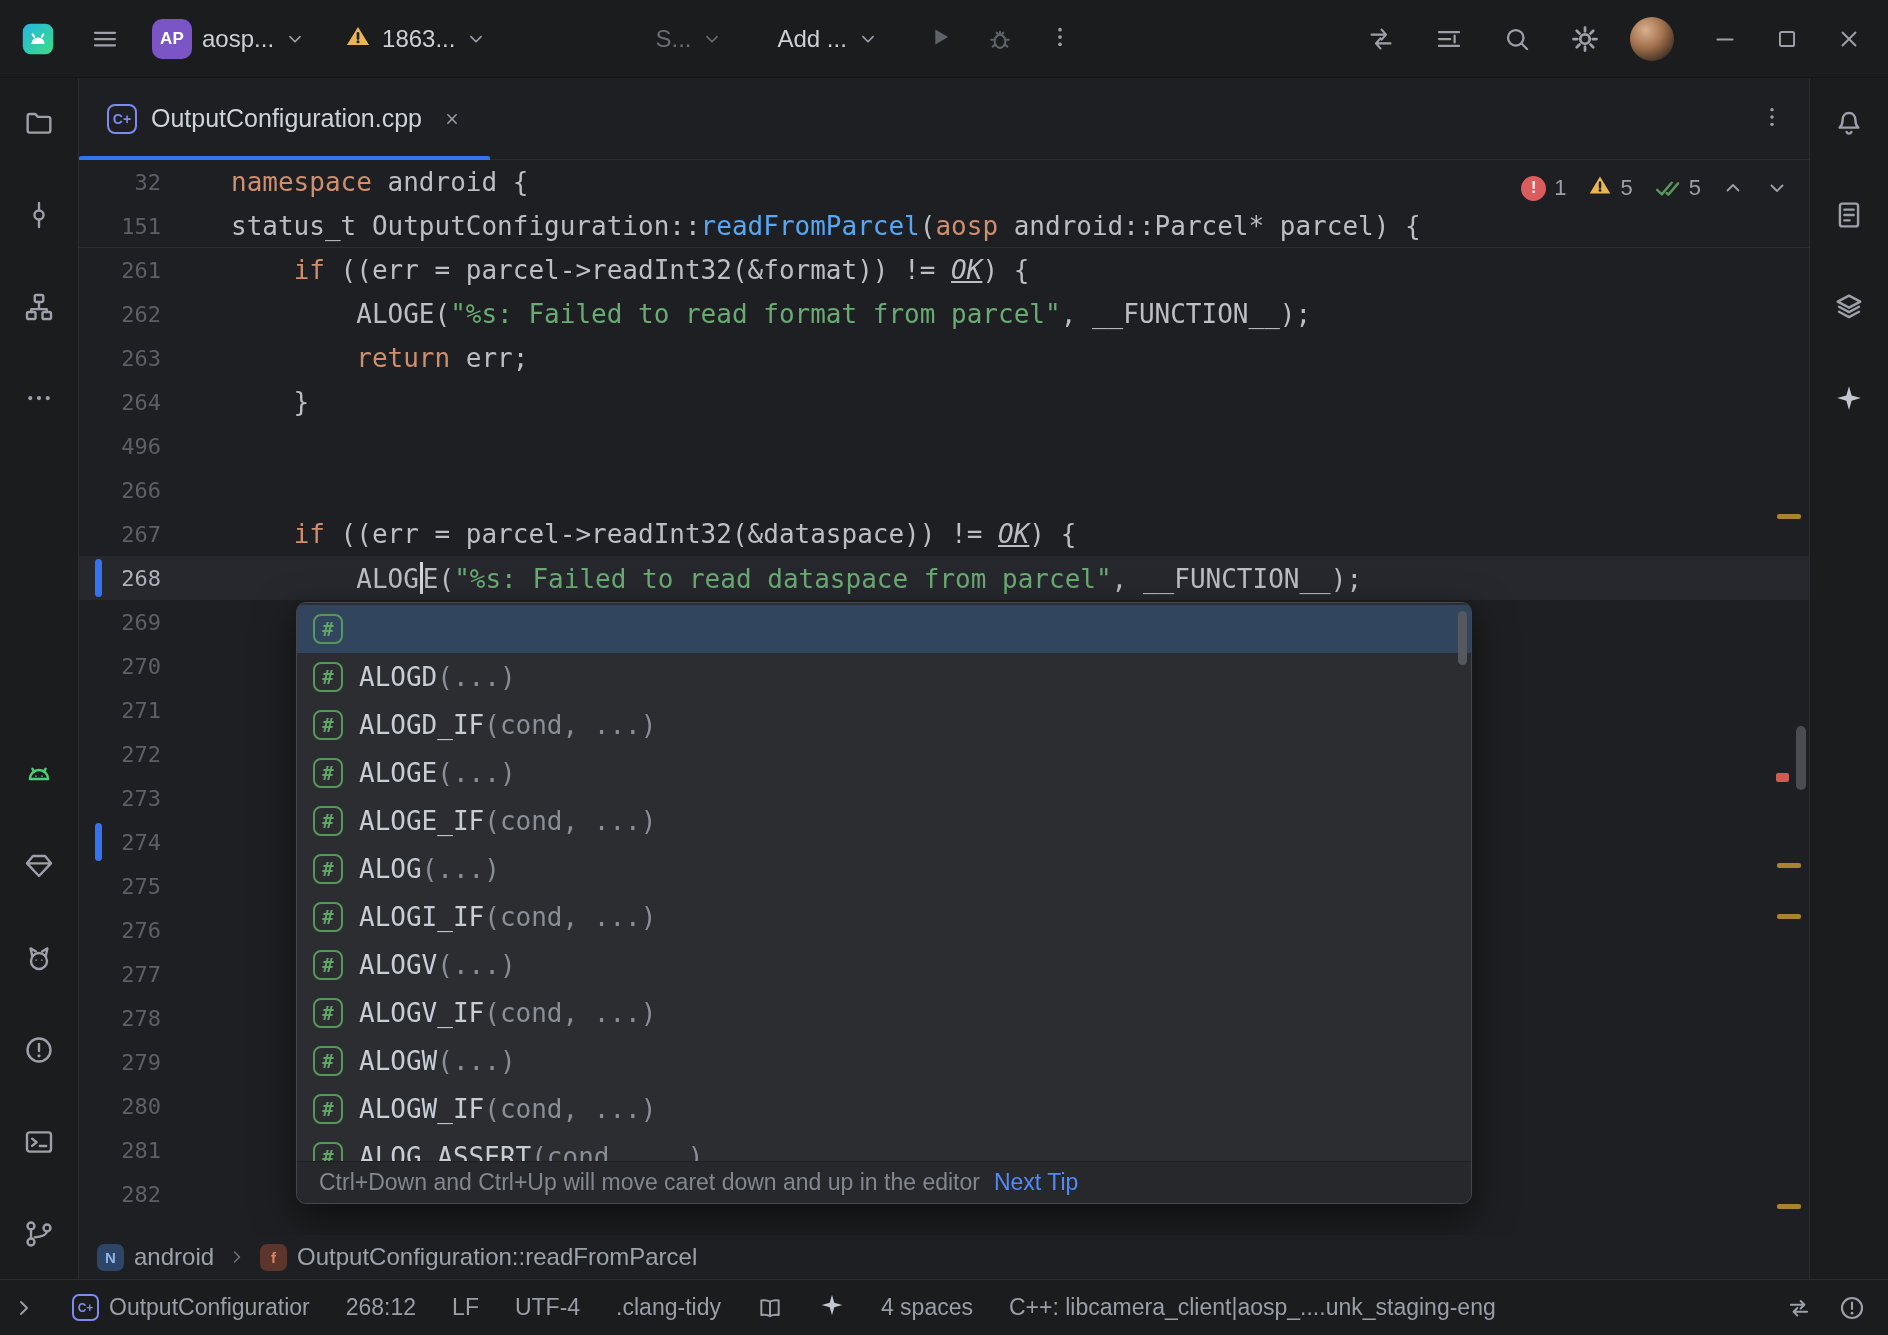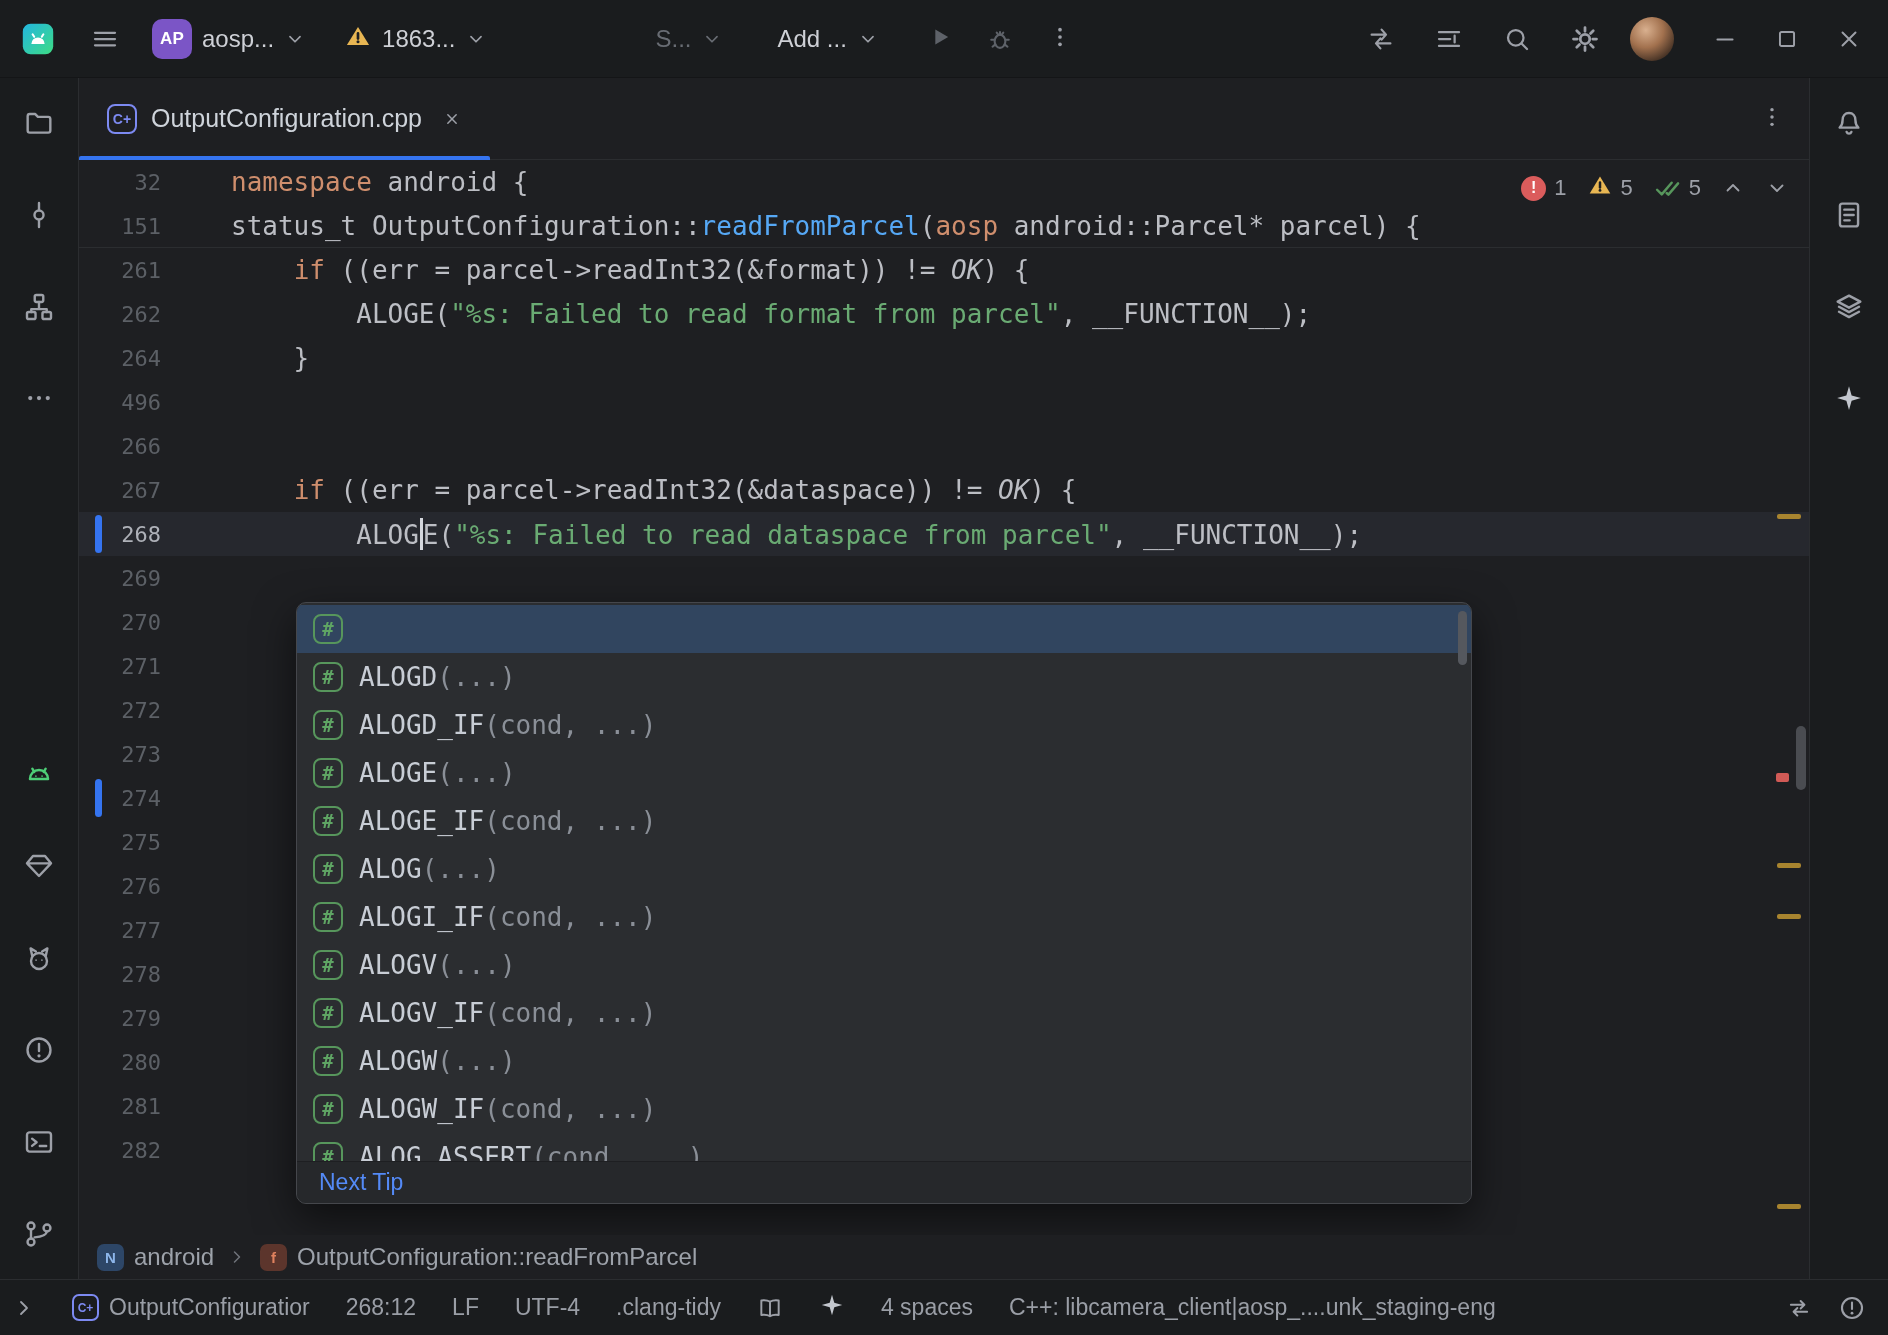--- a/index.html
+++ b/index.html
@@ -53,21 +53,21 @@
   .vcs{width:7px;height:38px;margin-left:16px;border-radius:4px;flex:0 0 7px;}
   .vcs.changed{background:#3574f0;}
   .lnum{flex:0 0 59px;text-align:right;font-size:22px;color:#5c6066;cursor:pointer;}
   .lnum.cur{color:#aeb1b8;}
   .lcode{padding-left:70px;font-size:26px;white-space:pre;color:#bcbec4;}
   .tk{color:#cf8e6d;}
   .tp{color:#bcbec4;}
   .tf{color:#56a8f5;}
   .ts{color:#6aab73;}
   .tn{color:#2aacb8;}
-  .tc{color:#bcbec4;font-style:italic;}
+  .tc{color:#bcbec4;font-style:italic;text-decoration:underline;}
   .tw{text-decoration:underline wavy #4fa35b 2px;text-underline-offset:7px;}
   .caret{display:inline-block;width:3px;height:32px;background:#d4d7dd;vertical-align:text-bottom;margin-left:1px;}
 
   
   .inspections{position:absolute;top:12px;right:20px;display:flex;align-items:center;gap:20px;font-family:"Liberation Sans",sans-serif;font-size:22px;color:#9da0a8;z-index:3;}
   .insp{display:flex;align-items:center;gap:8px;cursor:pointer;background:none;border:none;color:#9da0a8;font:inherit;padding:0;}
   .err-dot{width:25px;height:25px;border-radius:50%;background:#db5c5c;color:#ffffff;display:grid;place-items:center;font-weight:700;font-size:16px;}
 
   
   .stripe{position:absolute;right:8px;width:24px;height:5px;border-radius:2px;background:#a8842f;z-index:2;}
@@ -403,20 +403,25 @@
             </div>
             <div class="code-line">
               <span class="vcs"></span>
               <span class="lnum">261</span>
               <span class="lcode"><span class="tp">    </span><span class="tk">if</span><span class="tp"> ((err = parcel-&gt;readInt32(&amp;format)) != </span><span class="tc">OK</span><span class="tp">) {</span></span>
             </div>
             <div class="code-line">
               <span class="vcs"></span>
               <span class="lnum">262</span>
               <span class="lcode"><span class="tp">        ALOGE(</span><span class="ts">"%s: Failed to read format from parcel"</span><span class="tp">, __FUNCTION__);</span></span>
+            </div>
+            <div class="code-line">
+              <span class="vcs"></span>
+              <span class="lnum">263</span>
+              <span class="lcode"><span class="tp">        </span><span class="tk">return</span><span class="tp"> err;</span></span>
             </div>
             <div class="code-line">
               <span class="vcs"></span>
               <span class="lnum">264</span>
               <span class="lcode"><span class="tp">    }</span></span>
             </div>
             <div class="code-line">
               <span class="vcs"></span>
               <span class="lnum">496</span>
               <span class="lcode"></span>
@@ -598,20 +603,21 @@
                 <span class="cicon">#</span>
                 <span><span class="cname">ALOGW_IF</span><span class="cparams">(cond, ...)</span></span>
               </div>
               <div class="citem">
                 <span class="cicon">#</span>
                 <span><span class="cname">ALOG_ASSERT</span><span class="cparams">(cond, ...)</span></span>
               </div>
             </div>
           <div class="popup-scroll"></div>
           <div class="popup-footer">
+            <span>Ctrl+Down and Ctrl+Up will move caret down and up in the editor</span>
             <a>Next Tip</a>
           </div>
         </div>
       </div>
 
       <div class="breadcrumbs">
         <span class="bc-item">
           <span class="bc-badge ns">N</span>
           <span>android</span>
         </span>

